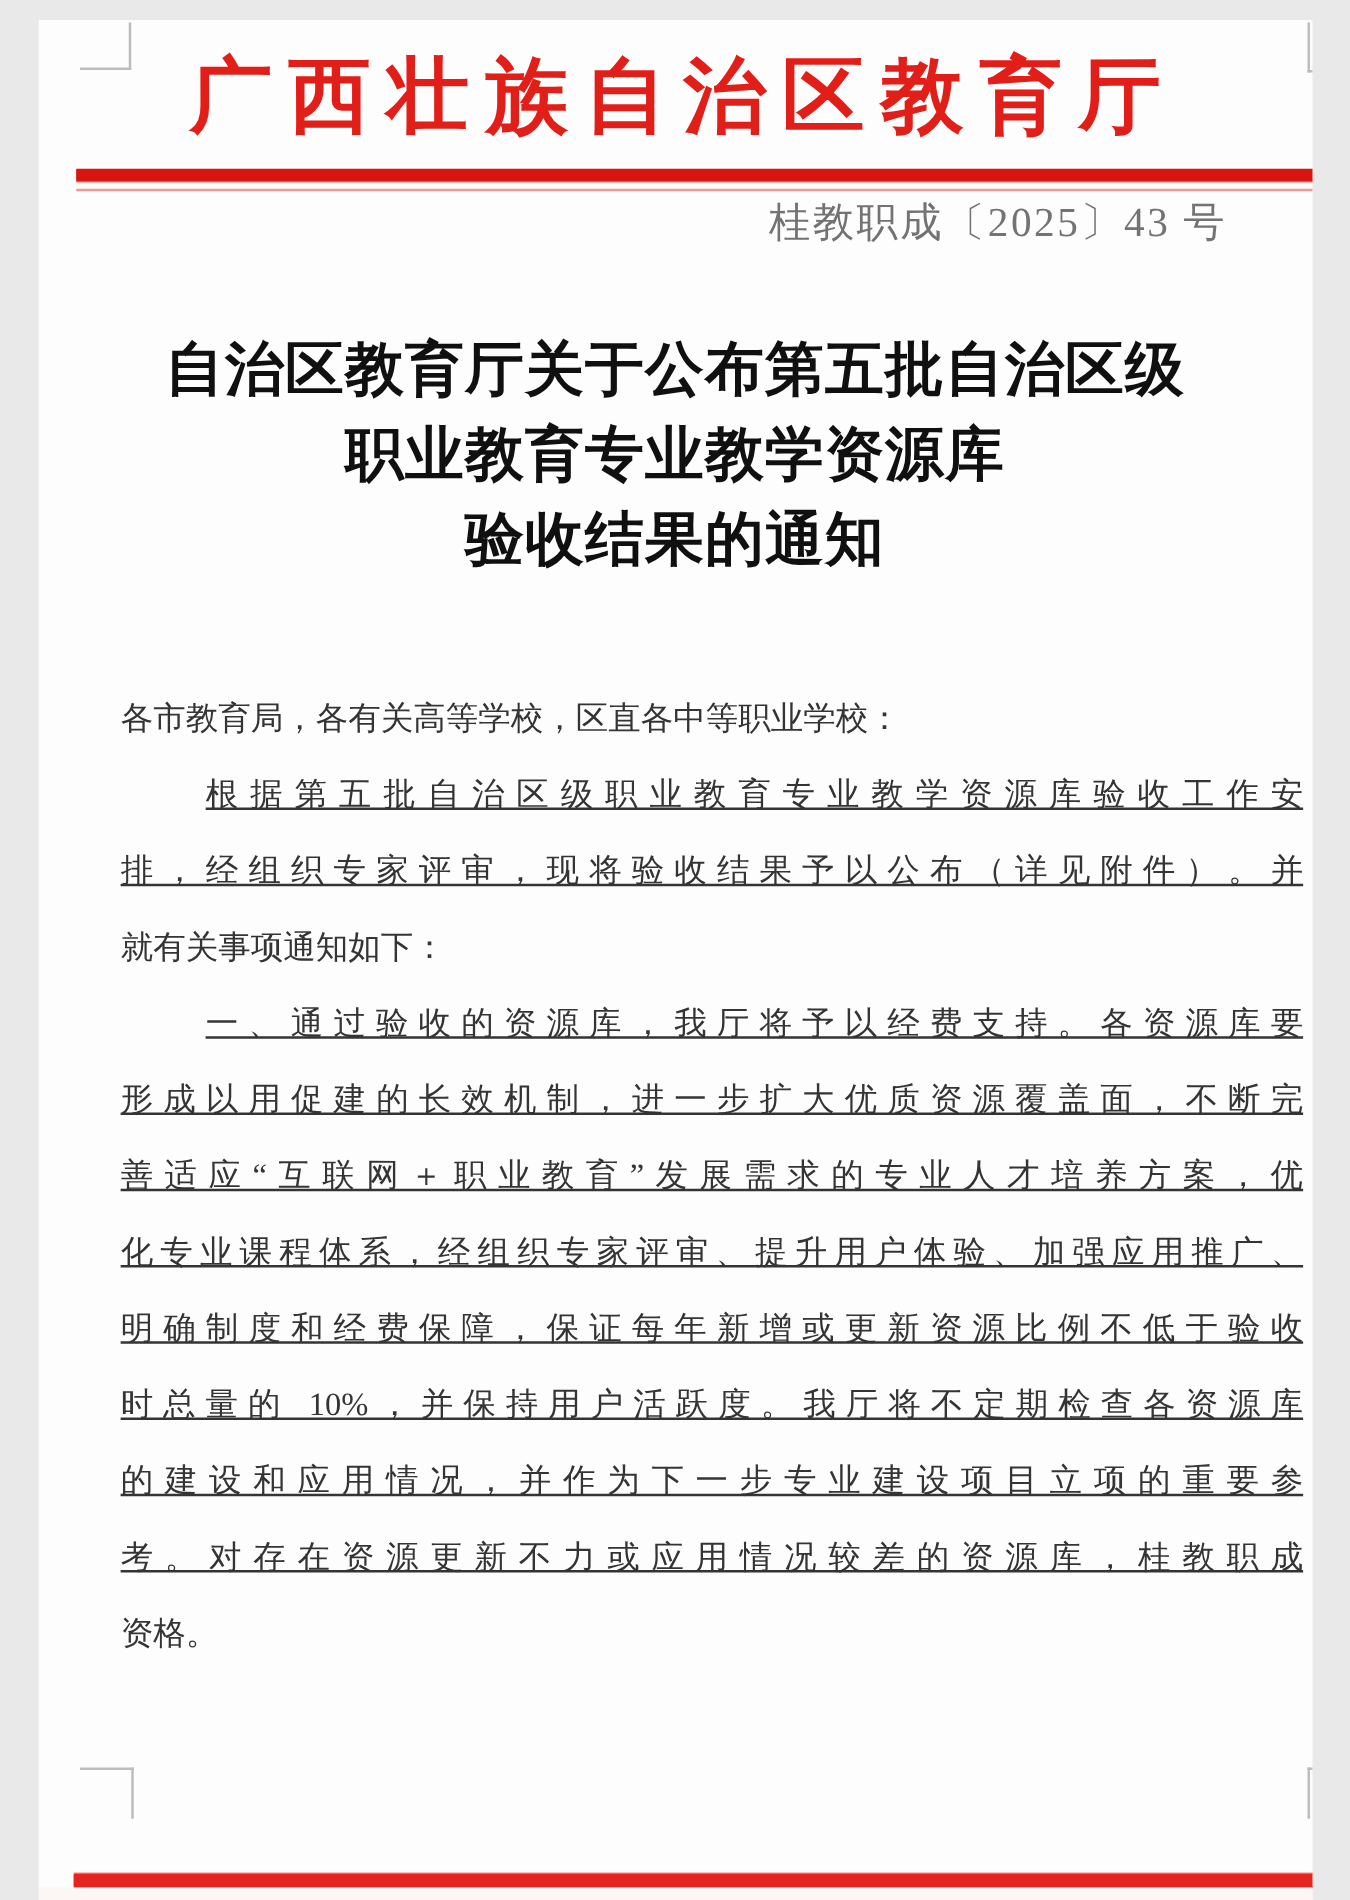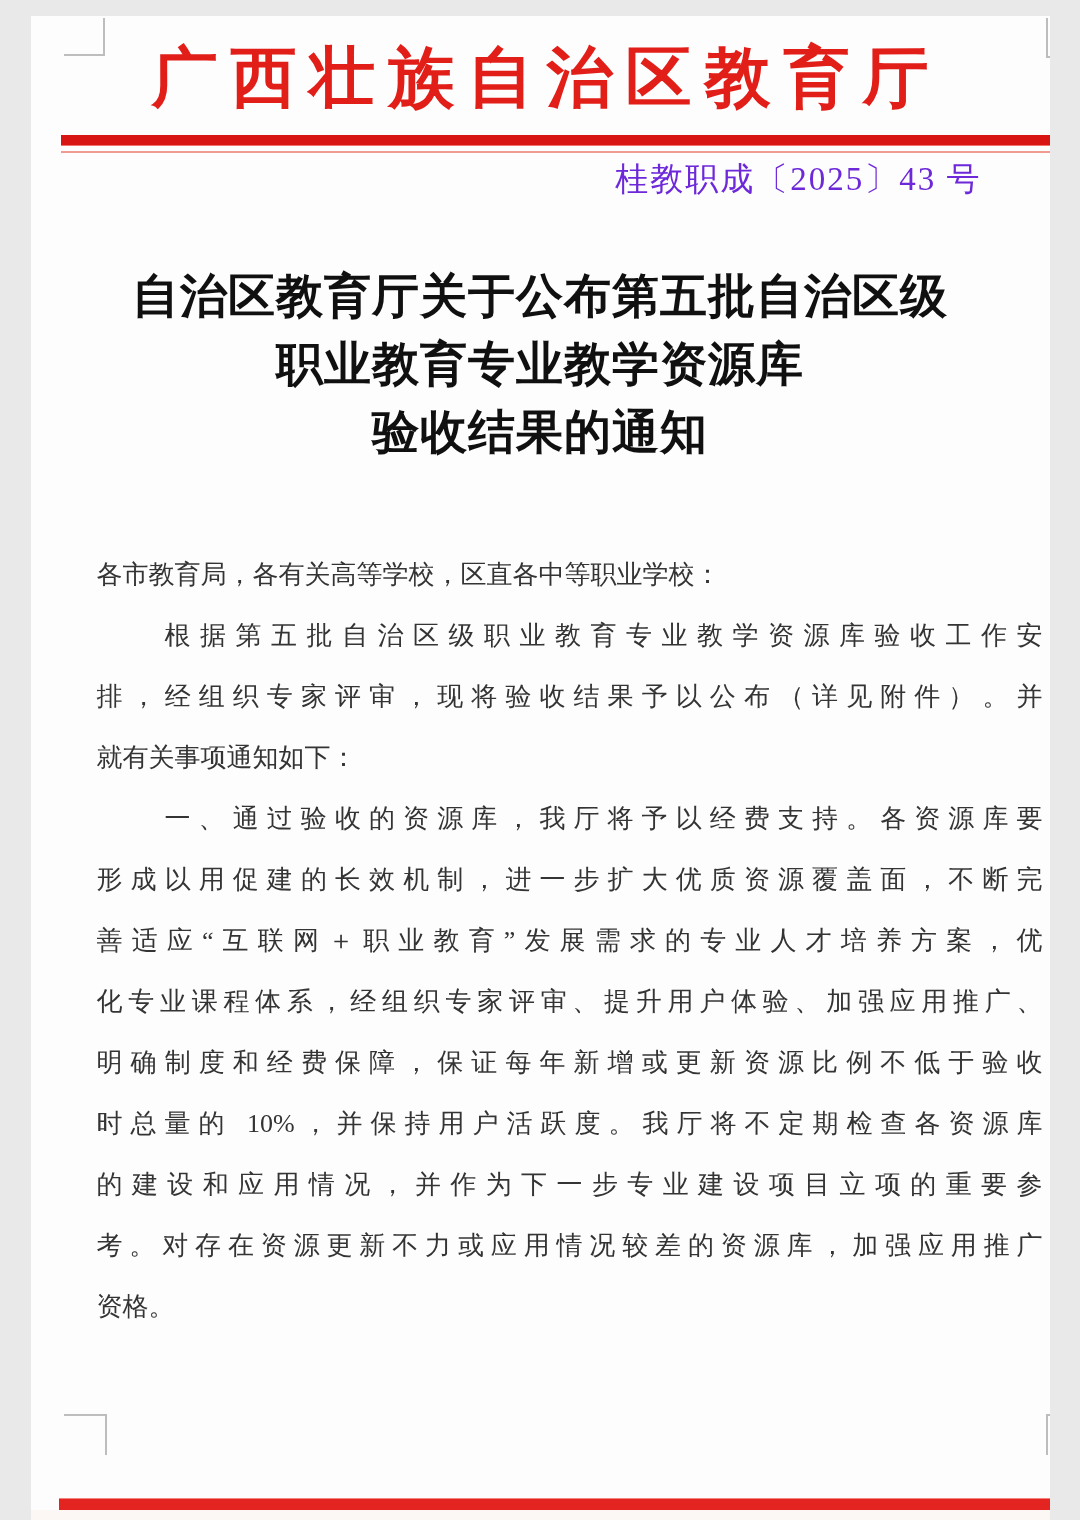--- a/index.html
+++ b/index.html
@@ -44,21 +44,21 @@
     position: absolute;
     left: 30px; top: 135px;
     width: 1020px; height: 2px;
     background: #f19a94;
   }
   .doc-number {
     position: absolute;
     top: 140px; right: 68px;
     font-size: 33px;
     line-height: 46px;
-    color: #6d28d9;
+    color: #737373;
     letter-spacing: 2px;
   }
 
   
   .doc-title {
     position: absolute;
     top: 246px; left: 0; width: 100%;
     margin: 0;
     text-align: center;
     font-size: 47px;
@@ -72,21 +72,21 @@
   
   .body-text {
     position: absolute;
     top: 528px; left: 66px;
     width: 946px;
     font-size: 26px;
     line-height: 61px;
     color: #343434;
   }
   .body-text p { margin: 0; height: 61px; }
-  .body-text p.just { text-align: justify; text-align-last: justify; }
+  .body-text p.just { text-align: justify; text-align-last: justify; text-decoration: underline; }
   .body-text p.ind  { padding-left: 68px; }
 
   
   .bottom-rule {
     position: absolute;
     left: 28px; top: 1483px;
     width: 1024px; height: 11px;
     background: #e32420;
     box-shadow: 0 -1px 0 #f4837d, 0 1px 0 #f4837d;
   }
@@ -125,20 +125,20 @@
     <p class="ind just">根据第五批自治区级职业教育专业教学资源库验收工作安</p>
     <p class="just">排，经组织专家评审，现将验收结果予以公布（详见附件）。并</p>
     <p>就有关事项通知如下：</p>
     <p class="ind just">一、通过验收的资源库，我厅将予以经费支持。各资源库要</p>
     <p class="just">形成以用促建的长效机制，进一步扩大优质资源覆盖面，不断完</p>
     <p class="just">善适应“互联网＋职业教育”发展需求的专业人才培养方案，优</p>
     <p class="just">化专业课程体系，经组织专家评审、提升用户体验、加强应用推广、</p>
     <p class="just">明确制度和经费保障，保证每年新增或更新资源比例不低于验收</p>
     <p class="just">时总量的 10%，并保持用户活跃度。我厅将不定期检查各资源库</p>
     <p class="just">的建设和应用情况，并作为下一步专业建设项目立项的重要参</p>
-    <p class="just">考。对存在资源更新不力或应用情况较差的资源库，加强应用推广</p>
+    <p class="just">考。对存在资源更新不力或应用情况较差的资源库，桂教职成</p>
     <p>资格。</p>
   </main>
 
   <div class="bottom-rule"></div>
   <div class="paper-foot"></div>
 
 </div>
 
 </body></html>

